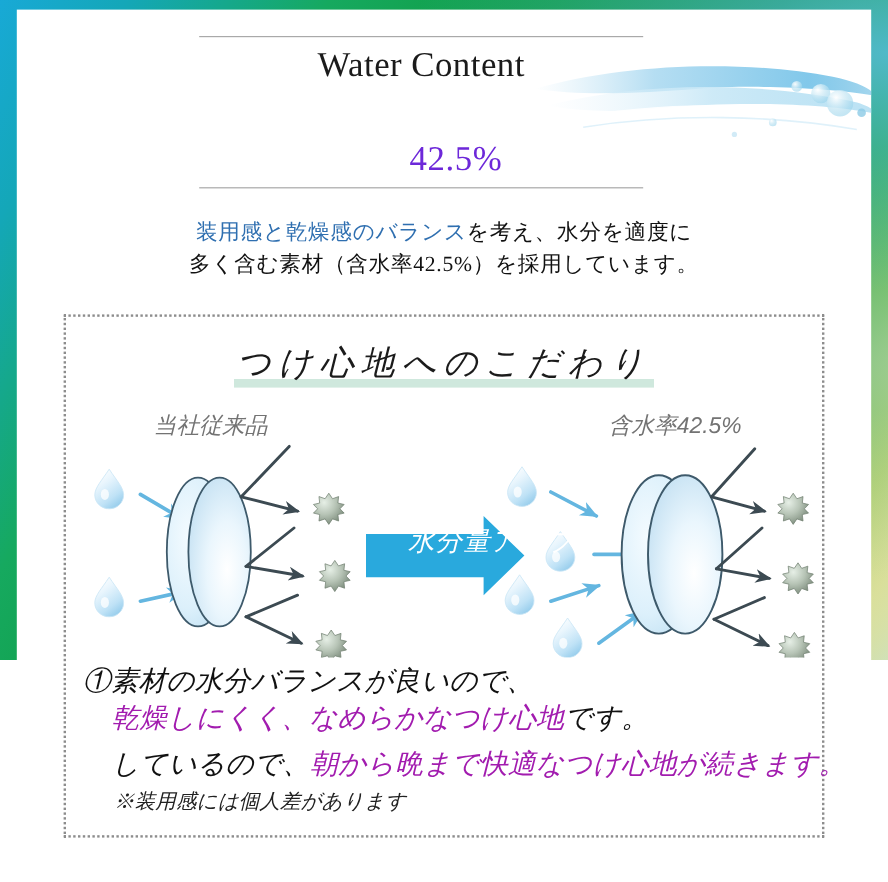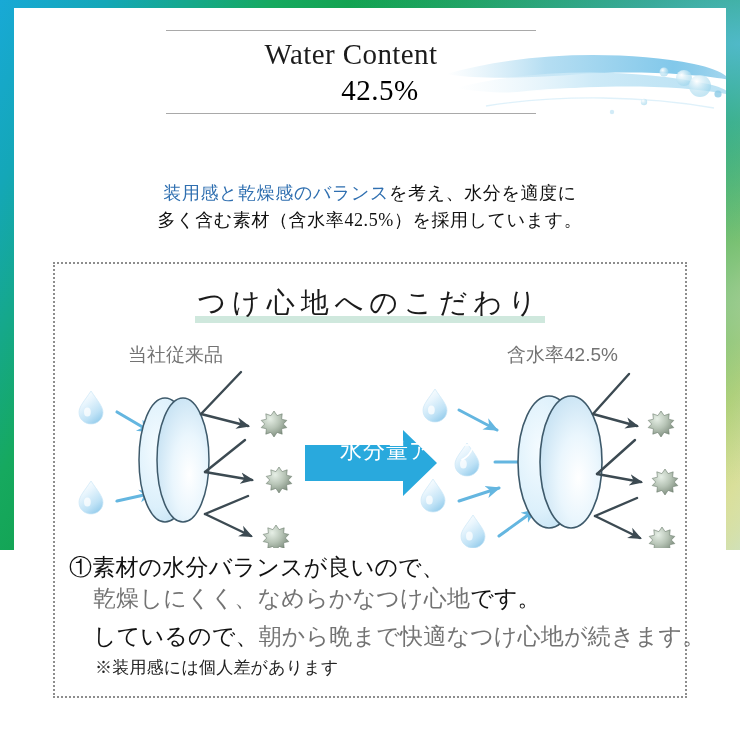--- a/index.html
+++ b/index.html
@@ -81,25 +81,26 @@
     font-size: 29px;
     color: #1b1b1b;
     letter-spacing: .4px;
     line-height: 1.24;
     padding-top: 6px;
     white-space: nowrap;
   }
   #title-pct {
     font-family: "Liberation Serif", "DejaVu Serif", serif;
     font-size: 29px;
-    color: #000000;
+    color: #6d28d9;
     line-height: 1.18;
     padding-left: 58px;
     padding-bottom: 6px;
     letter-spacing: .5px;
+    margin-top: 43px;
   }
 
   
   #lead-heading {
     position: absolute;
     top: 132px;
     left: 0;
     width: 712px;
     text-align: center;
     font-size: 27px;
@@ -123,20 +124,21 @@
   #intro .blue { color: #2f6fb0; }
 
   
   #detail-box {
     position: absolute;
     left: 39px;
     top: 254px;
     width: 634px;
     height: 436px;
     border: 2px dotted #8d8d8d;
+    font-style: italic;
   }
 
   
   #section-heading {
     position: absolute;
     top: 20px;
     left: 0;
     width: 100%;
     text-align: center;
   }
@@ -177,21 +179,21 @@
     width: 612px;
   }
   .bullet-line {
     font-size: 23px;
     line-height: 1.35;
     color: #111;
     letter-spacing: .2px;
     white-space: nowrap;
   }
   .bullet-line.indent { padding-left: 24px; }
-  .bullet-line .blue { color: #737373; }
+  .bullet-line .blue { color: #a21caf; }
   #bullet-2-wrap { margin-top: 7px; }
   #footnote {
     margin-top: 4px;
     padding-left: 26px;
     font-size: 17px;
     color: #222;
     letter-spacing: .2px;
     white-space: nowrap;
   }
 </style>

